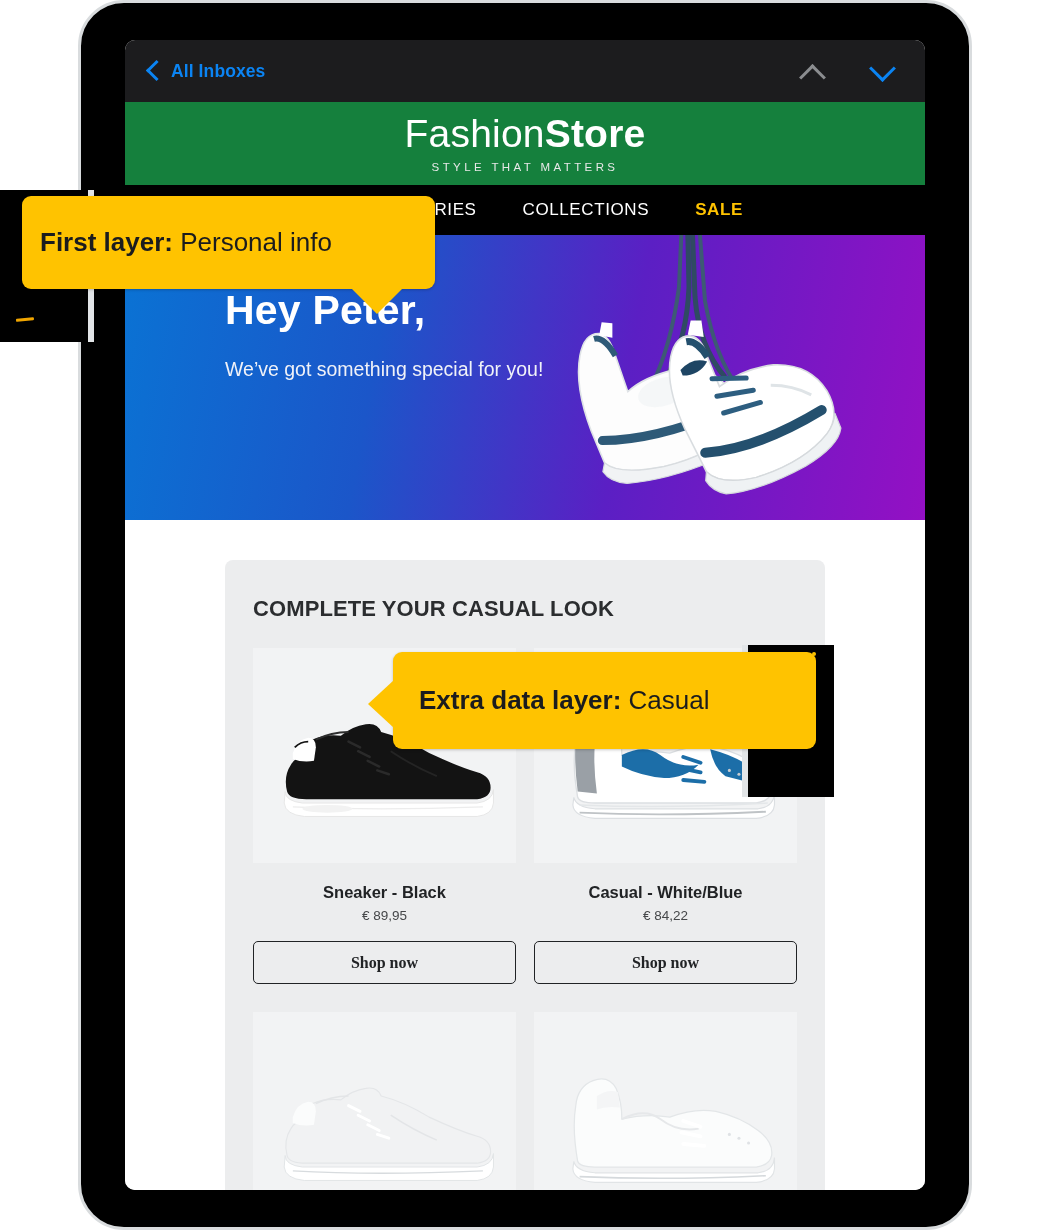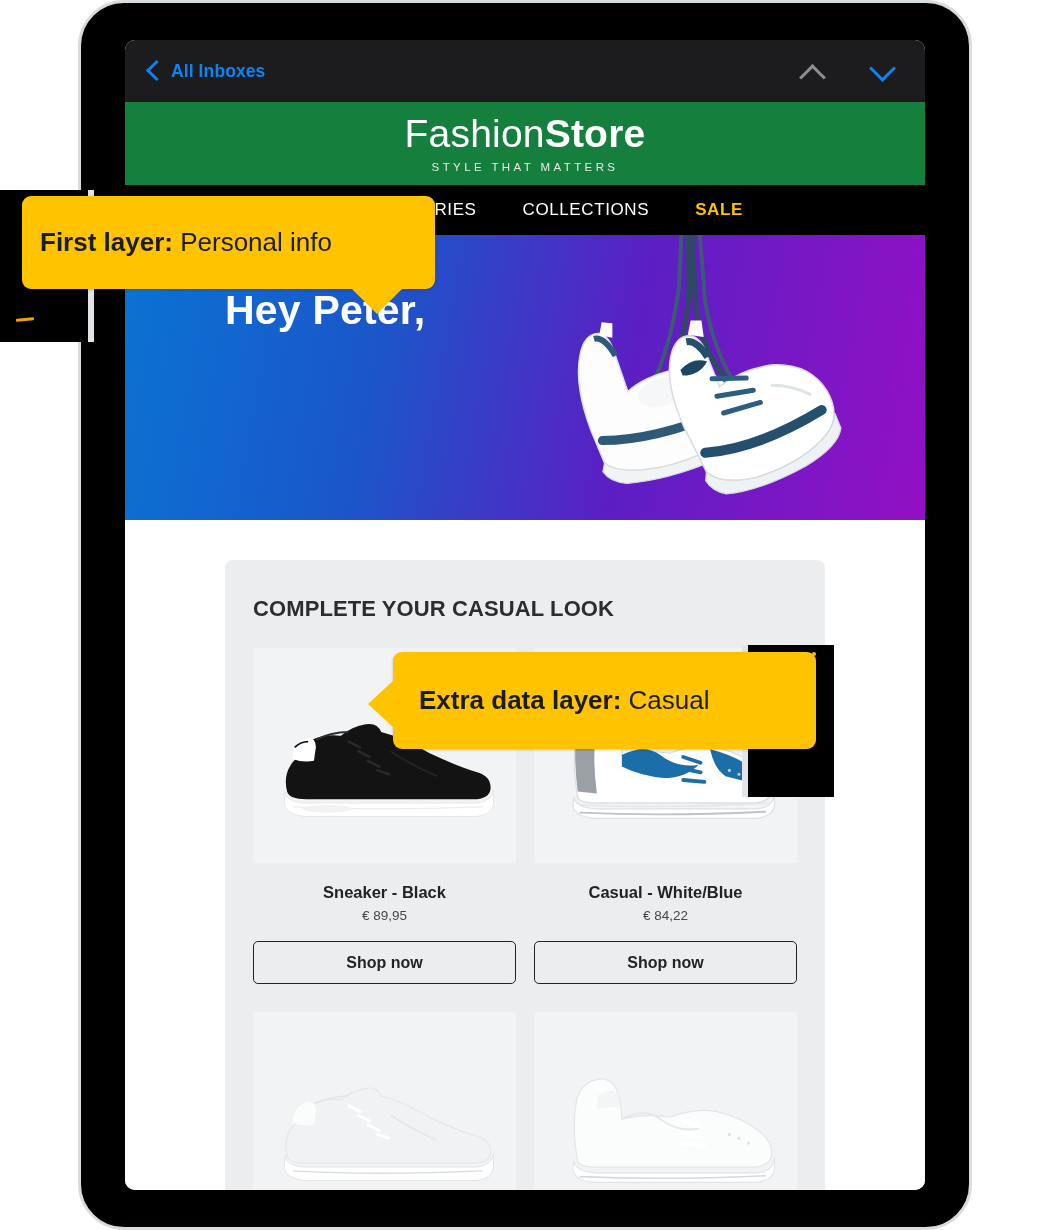--- a/index.html
+++ b/index.html
@@ -191,21 +191,21 @@
     margin-top: 6px; text-align: center;
     font-size: 13.5px; color: #454749;
   }
   .shopnow {
     margin-top: 18px;
     border: 1.8px solid #212325;
     border-radius: 5px;
     background: transparent;
     color: #212325;
     font-size: 16px; font-weight: bold;
-    font-family: Liberation Sans, sans-serif;
+    font-family: Liberation Serif, serif;
     height: 43px;
     cursor: pointer;
   }
   .grid.row2 { margin-top: 28px; }
   .grid.row2 .prod-img { height: 215px; }
 
   
   .callout {
     position: absolute;
     background: #ffc300;
@@ -286,20 +286,21 @@
 
         <div class="navbar">
           <span class="nav-item">ACCESSORIES</span>
           <span class="nav-item">COLLECTIONS</span>
           <span class="nav-item sale">SALE</span>
         </div>
 
         <div class="hero">
           <div class="hero-text">
             <div class="hero-h1">Hey Peter,</div>
+            <div class="hero-sub">We’ve got something special for you!</div>
           </div>
           <svg class="hang" viewBox="0 0 320 300">
 
             <path d="M148 -30 L150 60 Q148 110 128 150" stroke="#2f4a63" stroke-width="5" fill="none"></path>
             <path d="M152 -30 L156 70 Q160 120 186 150" stroke="#2f4a63" stroke-width="5" fill="none"></path>
             <path d="M144 -30 L140 60 Q132 120 112 160" stroke="#3d5a74" stroke-width="4" fill="none"></path>
             <path d="M158 -30 L166 74 Q176 130 200 162" stroke="#3d5a74" stroke-width="4" fill="none"></path>
 
             <g transform="rotate(-16 110 195)">
               <path d="M52 188 Q48 140 62 112 Q72 92 86 96 Q96 100 96 122 L98 160

